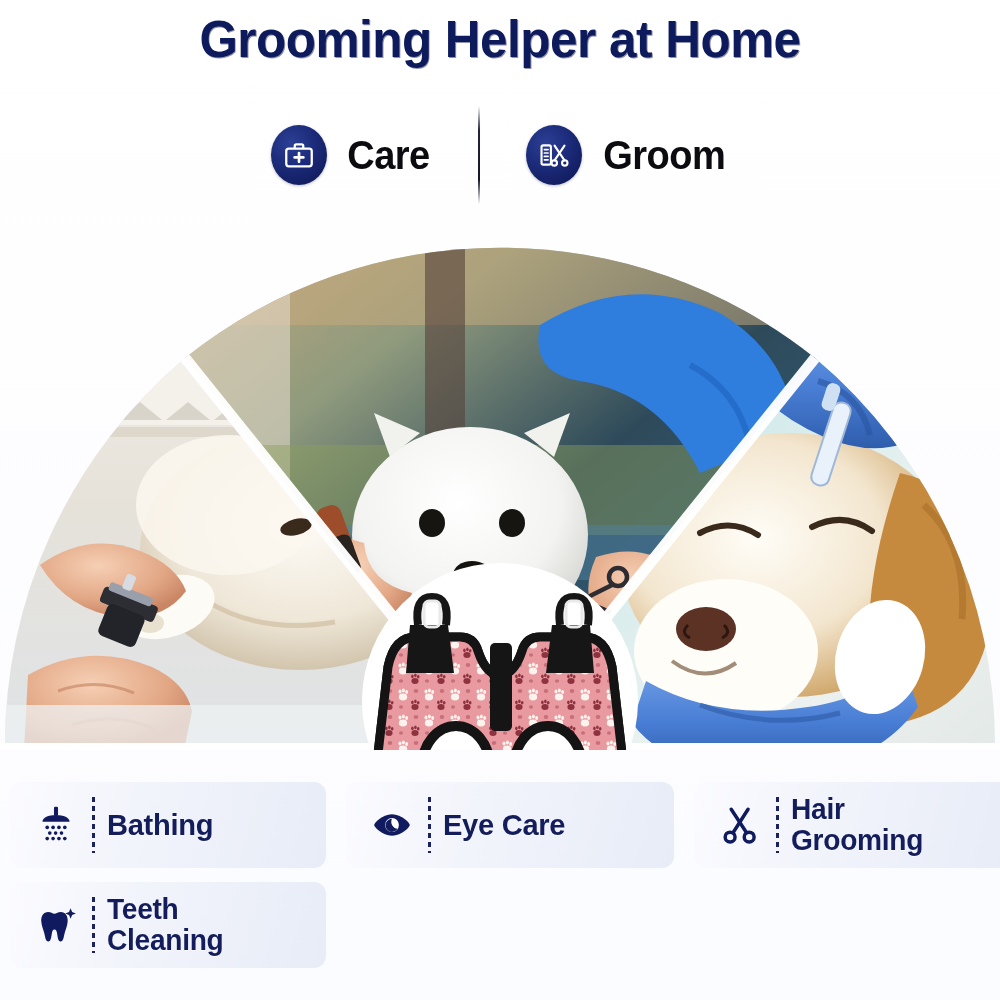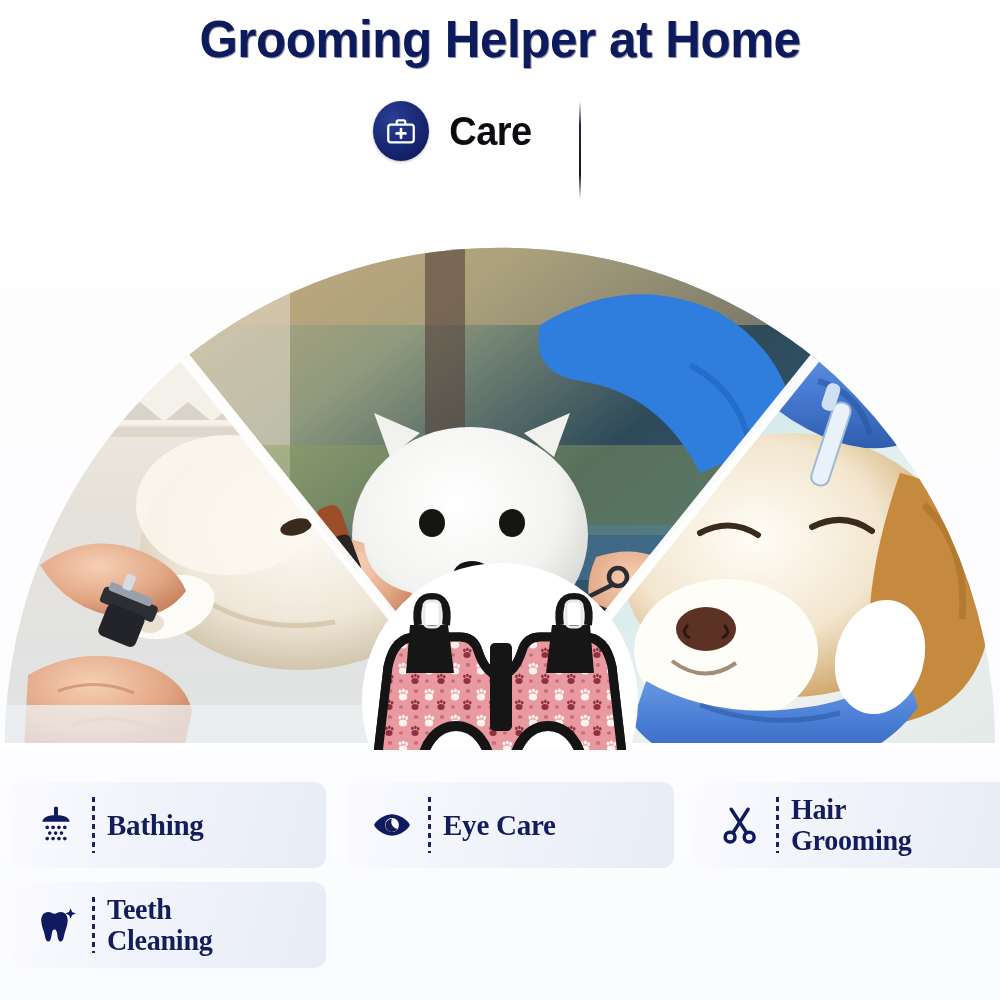--- a/index.html
+++ b/index.html
@@ -25,22 +25,22 @@
     font-size:52px;line-height:58px;
     font-weight:bold;
     letter-spacing:-0.5px;
     color:#0d1a5c;
     text-shadow:1px 1px 0 rgba(10,16,70,.45);
     font-stretch:condensed;
     transform:scaleX(.95);
   }
 
   #badges{
-    position:absolute;left:0;top:101px;width:1000px;height:86px;
-    display:flex;align-items:flex-start;justify-content:center;
+    position:absolute;left:0;top:112px;width:1000px;height:86px;
+    display:flex;align-items:center;justify-content:center;
   }
   .badge{
     display:flex;align-items:center;gap:18px;
   }
   .badge-ico{
     width:56px;height:60px;border-radius:50%;
     background:radial-gradient(circle at 35% 30%,#2c3f95 0%,#1b2a79 45%,#0d1550 100%);
     display:flex;align-items:center;justify-content:center;
     flex:0 0 auto;
     box-shadow:0 1px 3px rgba(0,0,0,.25);
@@ -76,21 +76,20 @@
 
   
   #features{
     position:absolute;left:0;top:782px;width:951px;height:218px;
     display:grid;
     grid-template-columns:316px 328px 316px;
     grid-template-rows:86px 86px;
     column-gap:20px;row-gap:14px;
     padding:0 10px;
     box-sizing:border-box;
-    font-family:Liberation Serif, serif;
   }
   .feature{
     border-radius:12px;
     background:linear-gradient(105deg,#fbfbff 0%,#f2f4fb 40%,#e7ecf7 100%);
     display:flex;align-items:center;
     padding:0 6px 0 14px;
     box-sizing:border-box;
     overflow:hidden;
   }
   .f-ico{
@@ -128,20 +127,32 @@
           <rect x="3" y="7.5" width="18" height="12.5" rx="1.8"></rect>
           <path d="M9 7.5V5.6c0-.6.5-1.1 1.1-1.1h3.8c.6 0 1.1.5 1.1 1.1v1.9"></path>
           <path d="M12 10.6v6.2M8.9 13.7h6.2" stroke-linecap="round" stroke-width="1.9"></path>
         </svg>
       </div>
       <div class="badge-label">Care</div>
     </div>
 
     <div id="badge-divider"></div>
 
+    <div class="badge">
+      <div class="badge-ico">
+        <svg width="34" height="34" viewBox="0 0 24 24" fill="none" stroke="#ffffff" stroke-width="1.5">
+          <rect x="3.2" y="5.2" width="6.6" height="13.6" rx="1.2"></rect>
+          <path d="M5.2 8.2h2.6M5.2 10.6h2.6M5.2 13h2.6M5.2 15.4h2.6" stroke-linecap="round" stroke-width="1.2"></path>
+          <path d="M12.4 5.4l7 10.4M19.4 5.4l-7 10.4" stroke-linecap="round"></path>
+          <circle cx="12.2" cy="17.6" r="1.9"></circle>
+          <circle cx="19.6" cy="17.6" r="1.9"></circle>
+        </svg>
+      </div>
+      <div class="badge-label">Groom</div>
+    </div>
 
   </div>
 
   <div id="collage">
 
     <svg id="fan" viewBox="0 0 1000 545" preserveAspectRatio="none">
       <defs>
 
         <clipPath id="wedgeL">
           <path d="M500 545 L5 545 A505 505 0 0 1 185 153 Z"></path>

